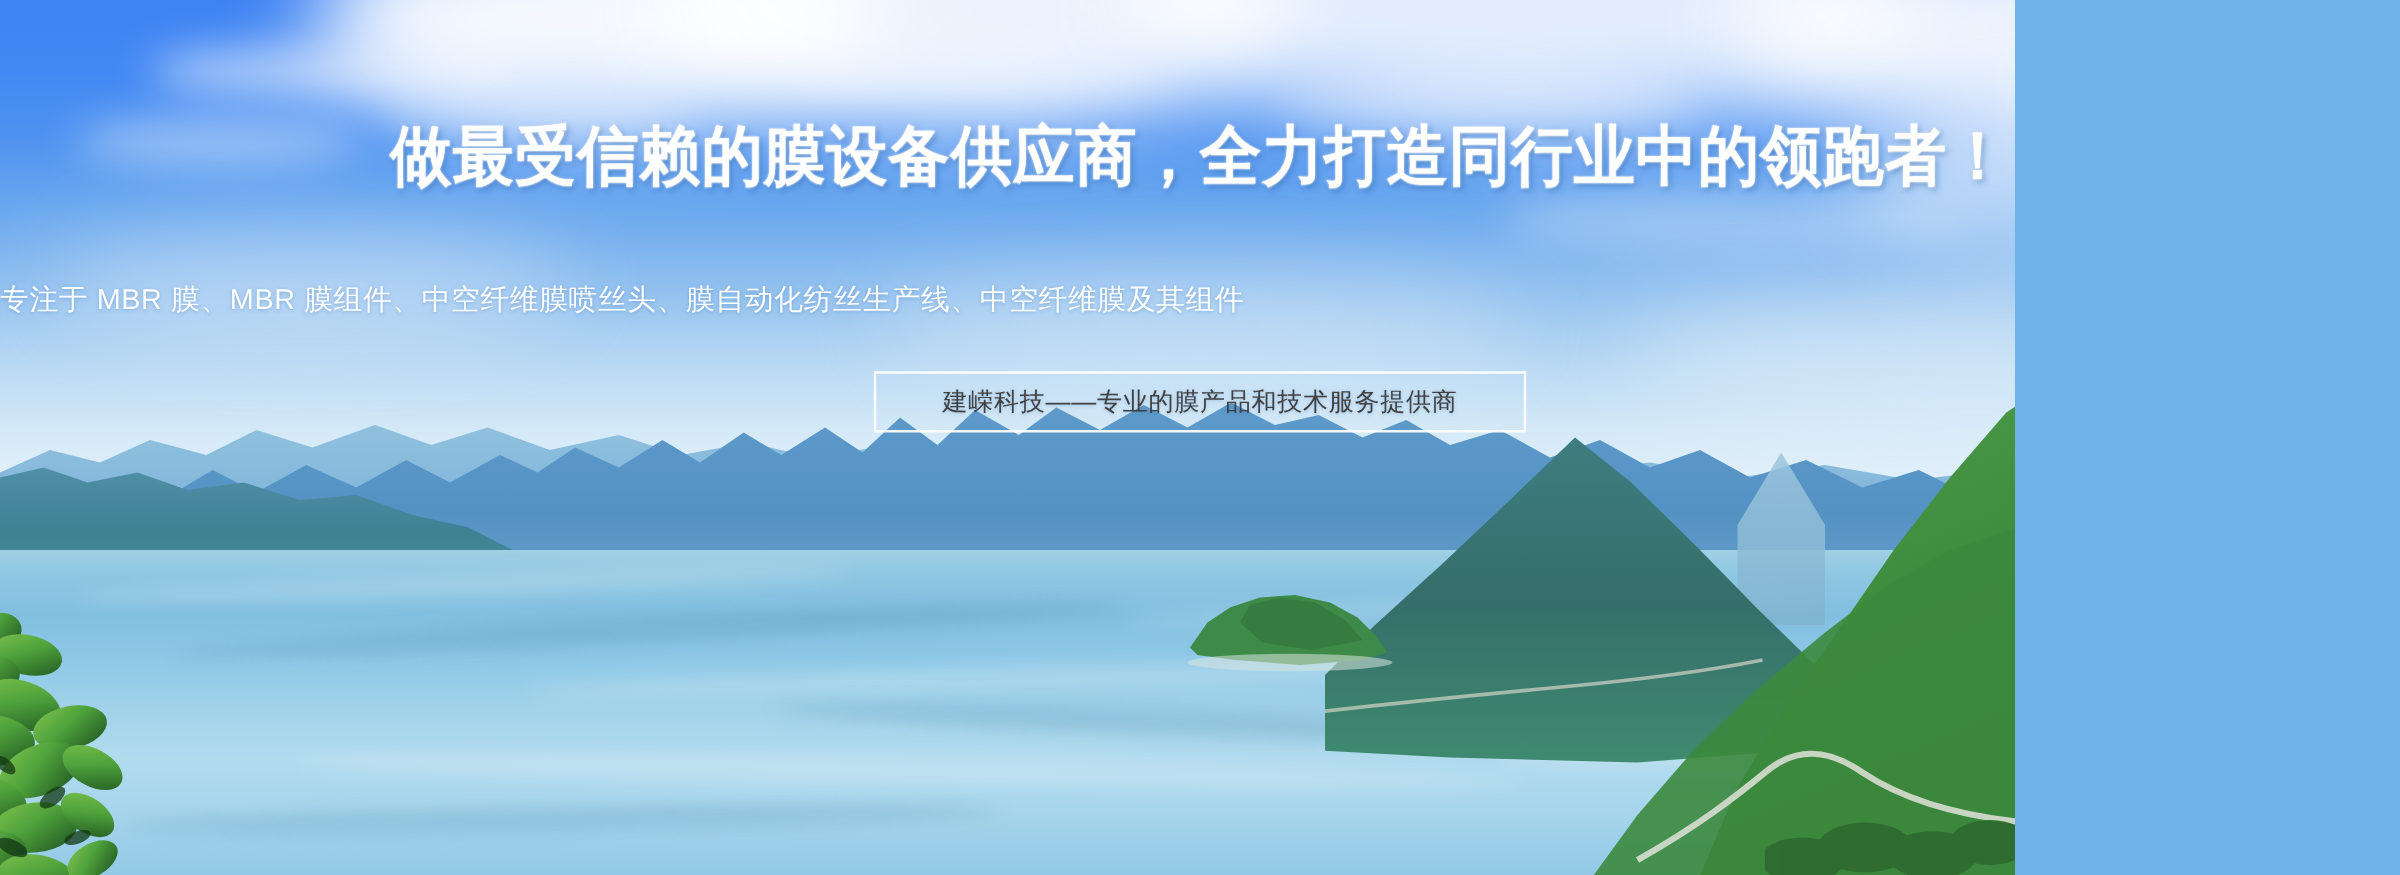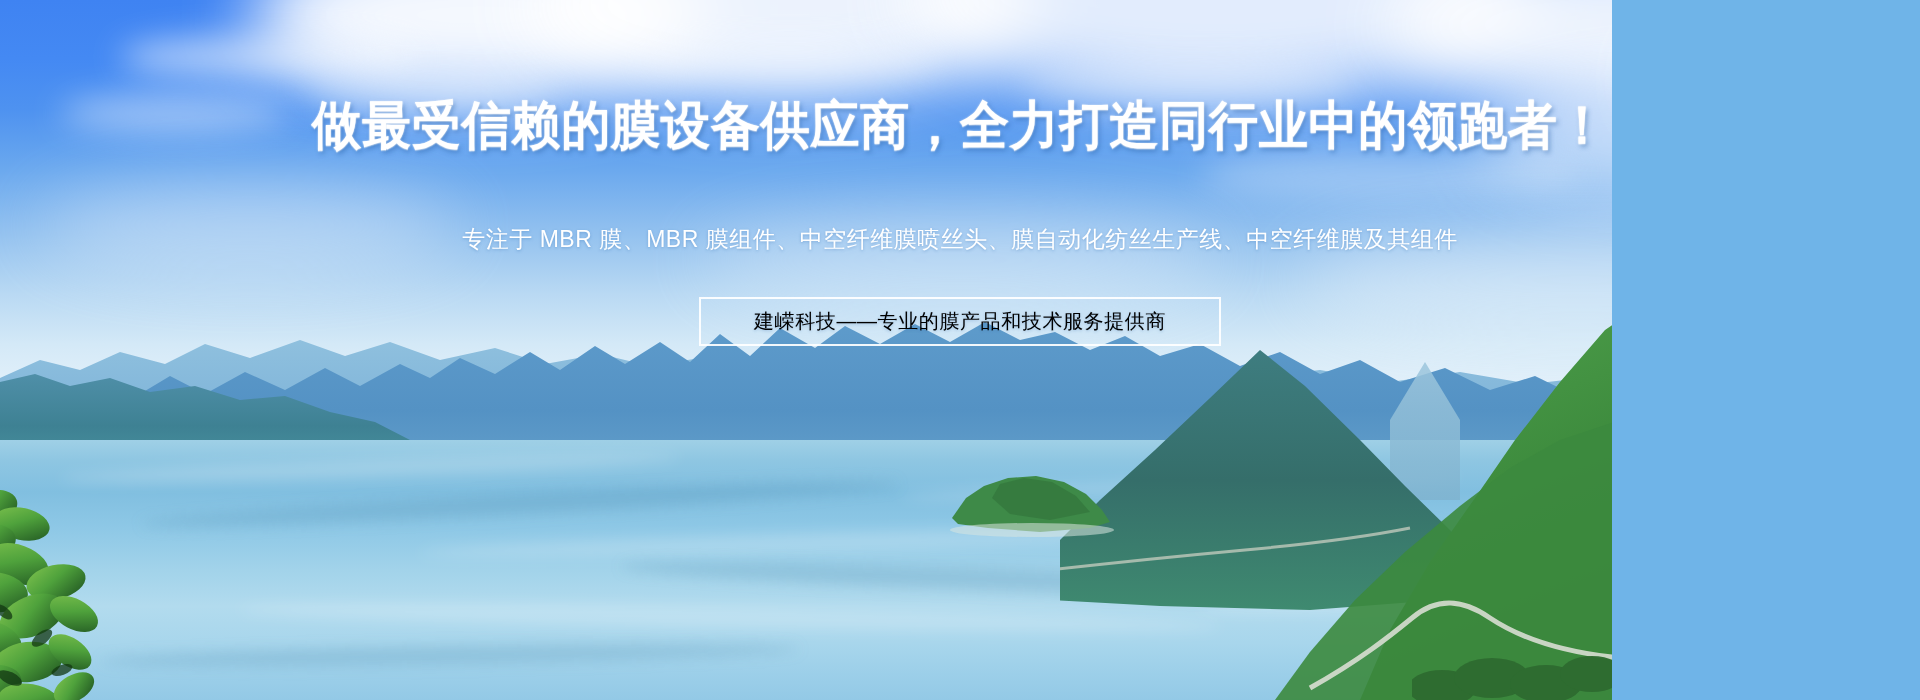--- a/index.html
+++ b/index.html
@@ -93,21 +93,21 @@
       2px 3px 5px rgba(35,90,160,0.45),
       0 1px 1px rgba(255,255,255,0.6);
     transform:scaleX(0.94);
     transform-origin:center top;
   }
 
   .subhead {
     position:absolute;
     top:224px;
     left:0; width:1920px;
-    text-align:center;
+    text-align:left;
     color:#ffffff;
     font-size:23px;
     line-height:30px;
     font-weight:400;
     letter-spacing:0.5px;
     white-space:nowrap;
     text-shadow:0 1px 3px rgba(40,100,170,0.35);
   }
 
   .tagline-box {
@@ -116,21 +116,21 @@
     left:50%;
     transform:translateX(-50%);
     width:522px;
     height:49px;
     border:2px solid rgba(255,255,255,0.92);
     display:flex;
     align-items:center;
     justify-content:center;
   }
   .tagline-text {
-    color:#000000;
+    color:#404040;
     font-size:20px;
     letter-spacing:0.6px;
     white-space:nowrap;
     text-shadow:0 1px 3px rgba(40,100,170,0.3);
   }
 
   
   .foliage-left {
     position:absolute;
     left:-30px; bottom:-20px;

